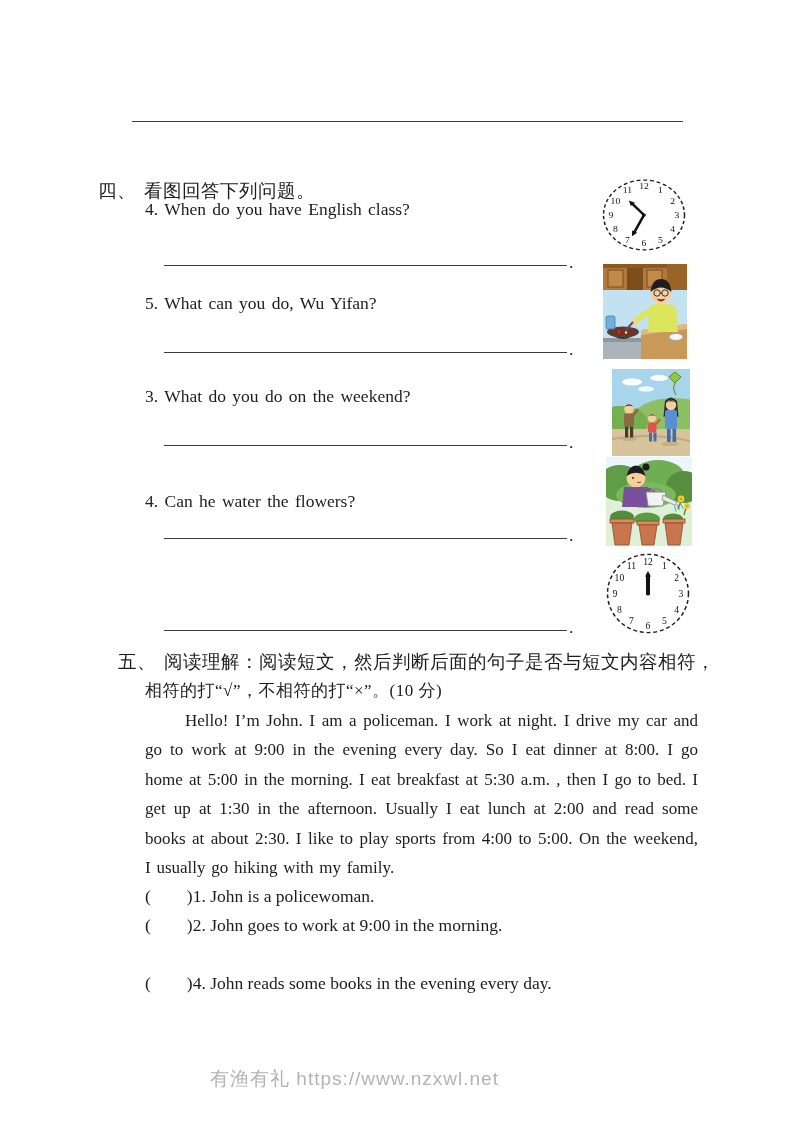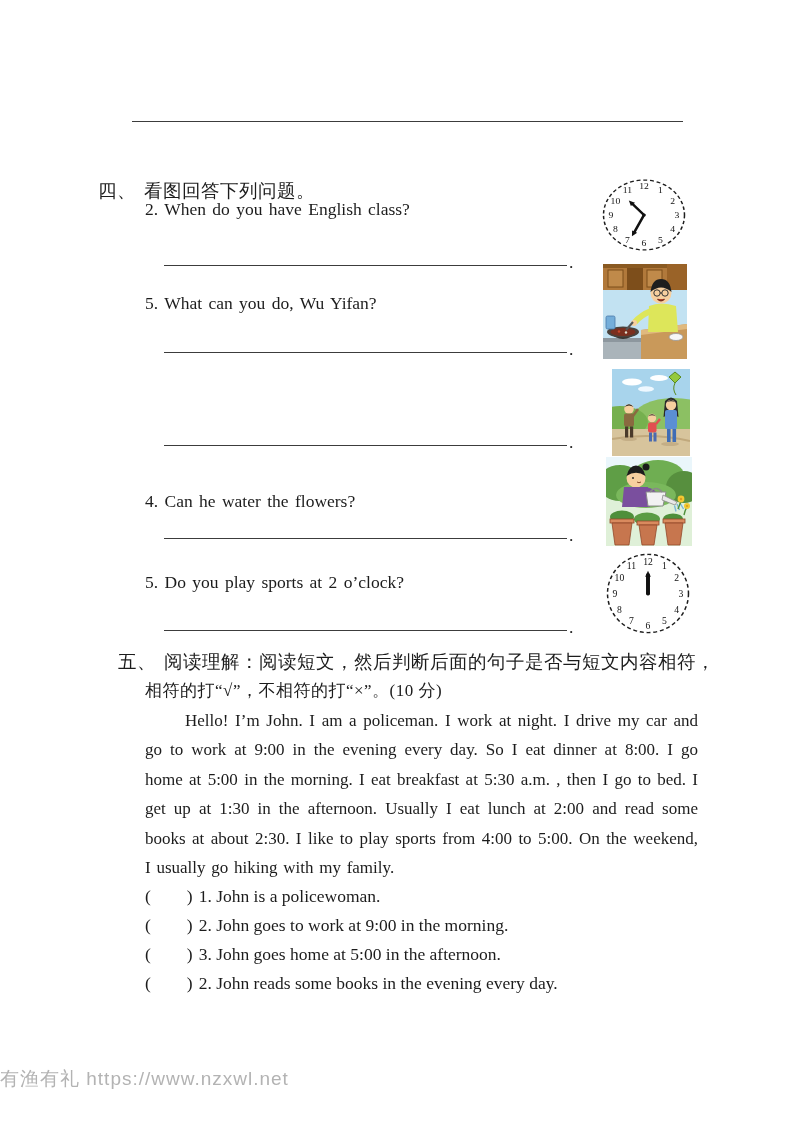--- a/index.html
+++ b/index.html
@@ -12,40 +12,40 @@
   .question{position:absolute;left:145px;font-size:17.5px;white-space:nowrap;word-spacing:2px;}
   .ans{position:absolute;left:164px;display:flex;align-items:flex-end;}
   .ans .rule{width:403px;height:20px;border-bottom:1.5px solid #3c3c3c;}
   .ans .dot{font-size:17.5px;line-height:8px;margin-left:2px;}
   .pic{position:absolute;}
   .sec5-line2{position:absolute;left:145px;font-size:17px;letter-spacing:0.5px;white-space:nowrap;}
   .passage{position:absolute;left:145px;top:706px;width:553px;font-size:17px;
         line-height:29.4px;text-align:justify;text-indent:40px;word-spacing:1.5px;}
   .tf{position:absolute;left:145px;font-size:17.5px;white-space:nowrap;}
   .tf .gap{display:inline-block;width:36px;}
-  .tf .txt{margin-left:6px;font-family:Liberation Serif, serif;}
-  .footer{position:absolute;left:0;top:1066px;width:709px;
+  .tf .txt{font-family:Liberation Serif, serif;}
+  .footer{position:absolute;left:0;top:1066px;width:709px;text-align:center;
         font-family:"Liberation Sans","DejaVu Sans",sans-serif;
         font-size:19px;color:#b3b3b3;letter-spacing:1px;}
 </style>
 </head>
 <body>
 
 <div class="page">
 
   <div class="rule-top"></div>
 
   <div class="sec-head" style="left:98px;top:146px;margin-top:32px;">
     <span class="sec-num">四、</span><span>看图回答下列问题。</span>
   </div>
 
-  <div class="question" style="top:199px;">2. When do you have English class?</div>
+  <div class="question" style="top:199px;">4. When do you have English class?</div>
   <div class="question" style="top:293px;">5. What can you do, Wu Yifan?</div>
+  <div class="question" style="top:386px;">3. What do you do on the weekend?</div>
   <div class="question" style="top:479px;margin-top:12px;">4. Can he water the flowers?</div>
-  <div class="question" style="top:572px;">5. Do you play sports at 2 o’clock?</div>
 
   <div class="ans" style="top:245px;">
       <span class="rule"></span>
       <span class="dot">.</span>
     </div>
   <div class="ans" style="top:332px;">
       <span class="rule"></span>
       <span class="dot">.</span>
     </div>
   <div class="ans" style="top:425px;">
@@ -201,18 +201,17 @@
 
   <div class="sec-head" style="left:98px;top:649px;margin-left:20px;">
     <span class="sec-num">五、</span><span>阅读理解：阅读短文，然后判断后面的句子是否与短文内容相符，</span>
   </div>
   <div class="sec5-line2" style="top:679px;">相符的打“√”，不相符的打“×”。(10 分)</div>
 
   <div class="passage">Hello! I’m John. I am a policeman. I work at night. I drive my car and go to work at 9:00 in the evening every day. So I eat dinner at 8:00. I go home at 5:00 in the morning. I eat breakfast at 5:30 a.m. , then I go to bed. I get up at 1:30 in the afternoon. Usually I eat lunch at 2:00 and read some books at about 2:30. I like to play sports from 4:00 to 5:00. On the weekend, I usually go hiking with my family.</div>
 
   <div class="tf" style="top:886px;"><span>(</span><span class="gap"></span><span>)</span><span class="txt">1. John is a policewoman.</span></div>
   <div class="tf" style="top:915px;"><span>(</span><span class="gap"></span><span>)</span><span class="txt">2. John goes to work at 9:00 in the morning.</span></div>
-  <div class="tf" style="top:944px;"><span>(</span><span class="gap"></span><span>)</span><span class="txt">3. John goes home at 5:00 in the afternoon.</span></div>
-  <div class="tf" style="top:973px;"><span>(</span><span class="gap"></span><span>)</span><span class="txt">2. John reads some books in the evening every day.</span></div>
+  <div class="tf" style="top:973px;"><span>(</span><span class="gap"></span><span>)</span><span class="txt">4. John reads some books in the evening every day.</span></div>
 
   <div class="footer">有渔有礼 https://www.nzxwl.net</div>
 
 </div>
 
 </body></html>

